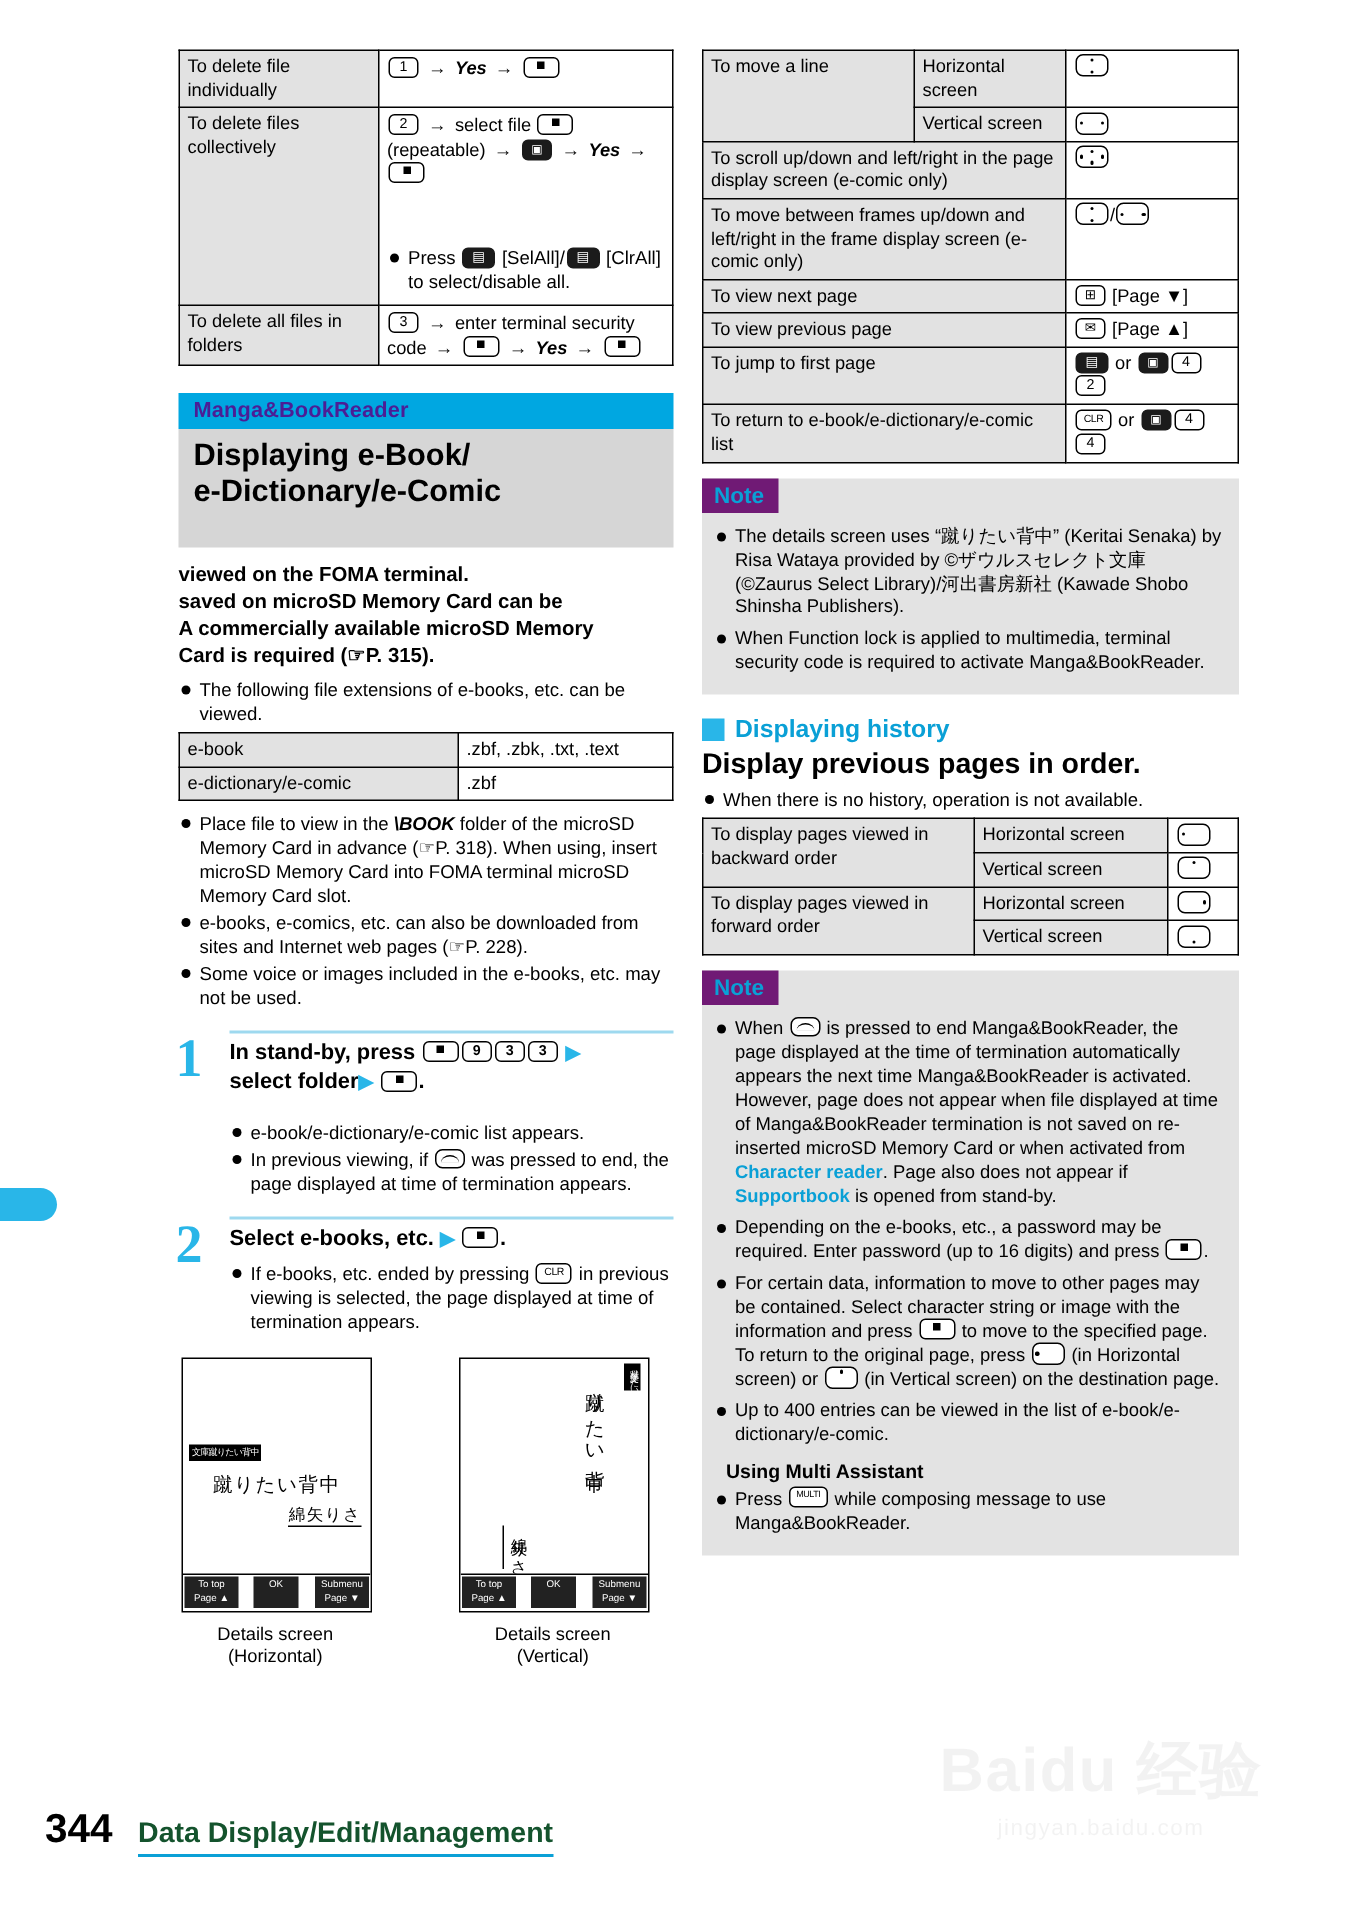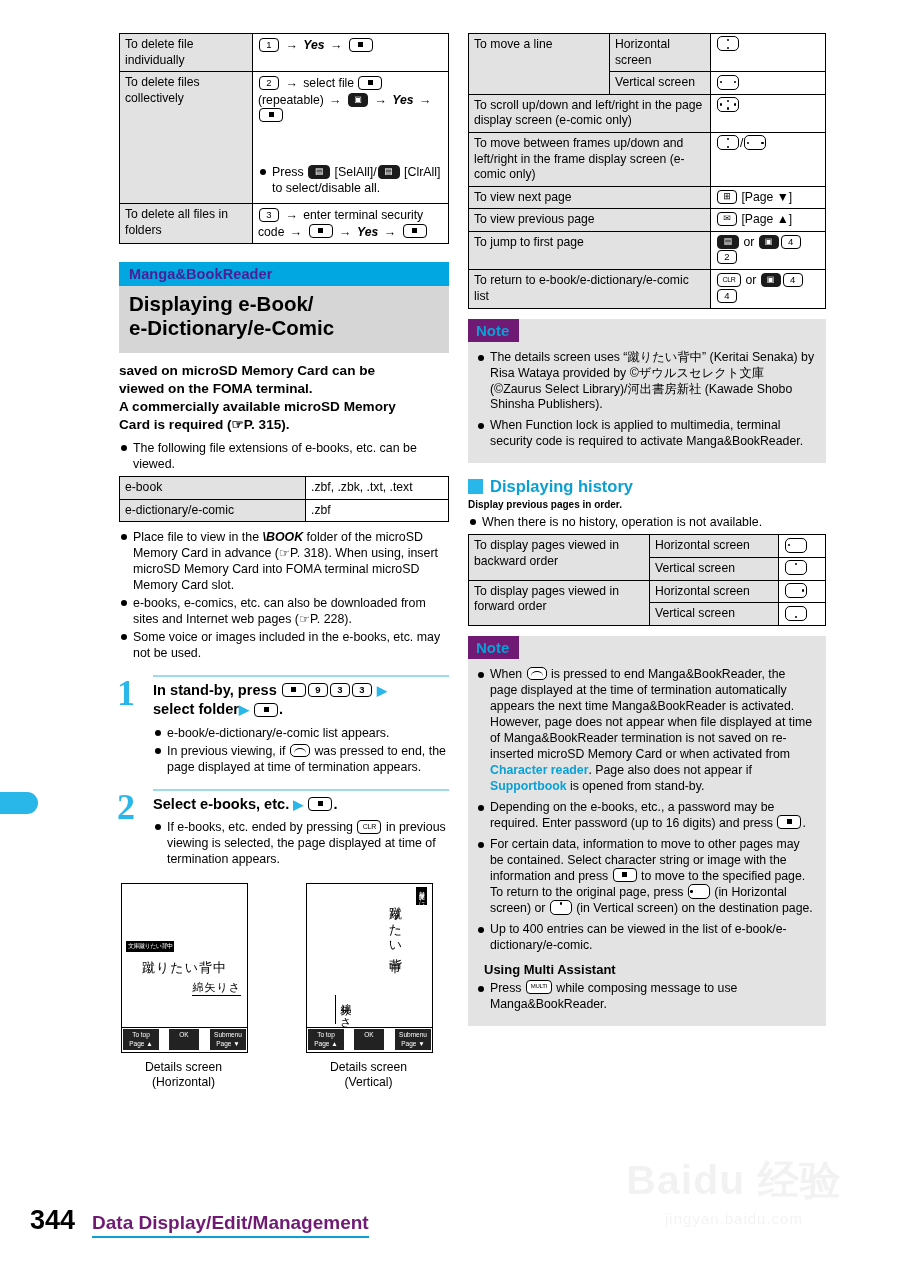--- a/index.html
+++ b/index.html
@@ -84,21 +84,21 @@
   .bold{font-weight:bold;}
   .ital{font-style:italic;font-weight:bold;}
 
   
   .fn-band{
     background:#00a7e1;color:#4c1d95;font-weight:bold;font-size:14.5px;
     padding:4px 10px;letter-spacing:.1px;
   }
   .fn-title{
     background:#d6d6d6;color:#000;font-weight:bold;
-    font-size:20.5px;line-height:1.18;padding:6px 10px 12px 10px;
+    font-size:20.5px;line-height:1.18;padding:6px 10px 24px 10px;
   }
   .lead{
     font-weight:bold;font-size:13.6px;line-height:1.33;margin:9px 0 6px 0;
   }
 
   
   ul.bl{list-style:none;margin:4px 0 4px 0;padding:0;}
   ul.bl>li{
     position:relative;padding-left:14px;margin-bottom:2px;
     font-size:12.4px;line-height:1.29;
@@ -176,30 +176,30 @@
     display:inline-block;background:#701a75;color:#0aa0d6;
     font-weight:bold;font-size:15px;padding:3px 10px 3px 8px;
   }
   .note .inner{padding:4px 10px 0 8px;}
   .note ul.bl>li{font-size:12.3px;line-height:1.3;margin-bottom:5px;}
 
   
   .subhd{display:flex;align-items:center;gap:7px;margin-top:14px;}
   .subhd .sq{width:15px;height:15px;background:#29b6e8;}
   .subhd .tx{color:#0aa0d6;font-weight:bold;font-size:16.5px;}
-  .subtext{font-weight:bold;font-size:10px;margin:3px 0 2px 0;}
+  .subtext{font-weight:bold;font-size:19px;margin:3px 0 2px 0;}
 
   .link{color:#0aa0d6;font-weight:bold;}
   .usingmulti{font-weight:bold;font-size:13px;margin:8px 0 1px 8px;}
 
   
   .footer{position:absolute;left:30px;bottom:42px;display:flex;align-items:baseline;gap:17px;}
   .pgnum{font-size:27px;font-weight:bold;font-family:"Liberation Sans", sans-serif;}
   .foot-link{
-    font-size:19px;font-weight:bold;color:#701a75;
+    font-size:19px;font-weight:bold;color:#14532d;
     border-bottom:2px solid #0aa0d6;padding-bottom:2px;
   }
 
   
   .wm{
     position:absolute;right:22px;bottom:40px;width:290px;height:100px;
     opacity:.10;pointer-events:none;
     display:flex;flex-direction:column;align-items:center;justify-content:center;
   }
   .wm .big{font-size:41px;font-weight:bold;color:#8d8d8d;letter-spacing:1px;}
@@ -267,22 +267,22 @@
 
     <div style="margin-top:18px;">
       <div class="fn-band">Manga&amp;BookReader</div>
       <div class="fn-title">
         <div>Displaying e-Book/</div>
         <div>e-Dictionary/e-Comic</div>
       </div>
     </div>
 
     <div class="lead">
+      <div>viewed on the FOMA terminal.</div>
       <div>saved on microSD Memory Card can be</div>
-      <div>viewed on the FOMA terminal.</div>
       <div>A commercially available microSD Memory</div>
       <div>
         <span>Card is required (</span><span>☞</span><span>P. 315</span><span>).</span>
       </div>
     </div>
 
     <ul class="bl">
       <li>The following file extensions of e-books, etc. can be viewed.</li>
     </ul>
 
@@ -313,21 +313,21 @@
       <div class="rule"></div>
       <div class="num">1</div>
       <div class="body">
         <div class="hd">
           <span>In stand-by, press</span>
           <span class="key sel"></span><span class="key">9</span><span class="key">3</span><span class="key">3</span>
           <span class="tri">▶</span><br>
           <span>select folder</span><span class="tri">▶</span>
           <span class="key sel"></span><span>.</span>
         </div>
-        <ul class="bl" style="margin-top:5px;">
+        <ul class="bl" style="margin-top:15px;">
           <li>e-book/e-dictionary/e-comic list appears.</li>
           <li>
             <span>In previous viewing, if</span>
             <span class="key end"></span>
             <span>was pressed to end, the page displayed at time of termination appears.</span>
           </li>
         </ul>
       </div>
     </div>
 

